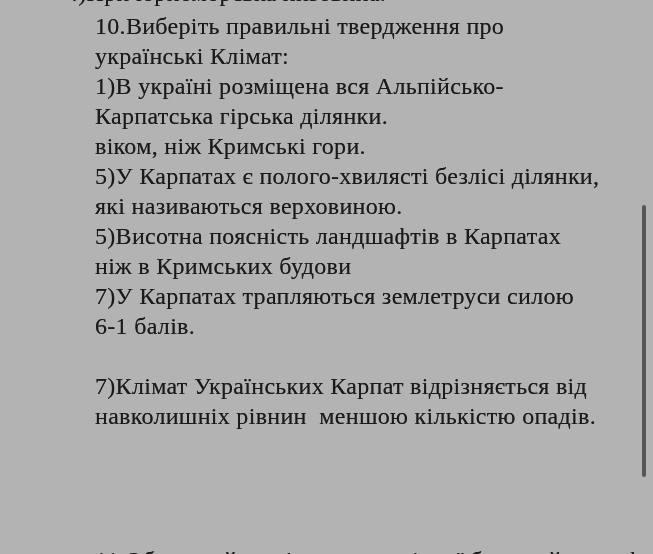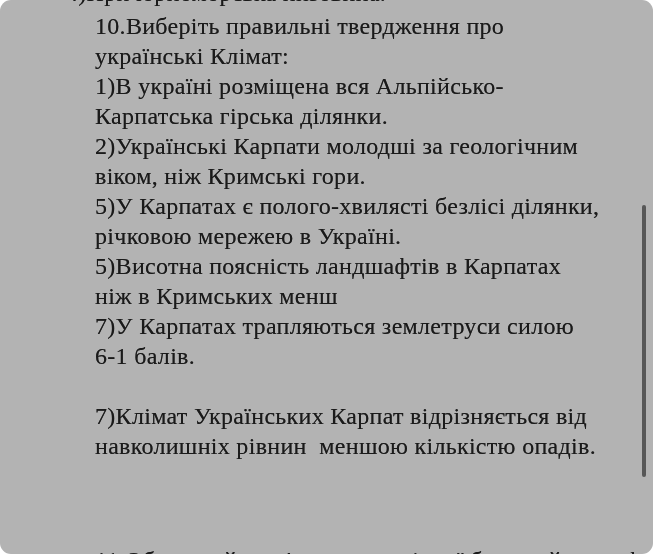--- a/index.html
+++ b/index.html
@@ -12,21 +12,20 @@
     --thumb: #575757;
   }
   .page {
     position: relative;
     width: 653px;
     height: 554px;
     background: var(--bg);
     overflow: hidden;
     font-family: "Liberation Serif", "DejaVu Serif", serif;
     color: var(--ink);
-    border-radius: 11px;
   }
   .textwrap {
     position: absolute;
     left: 95px;
     top: 11px;
     right: 20px;
     filter: blur(0.3px);
   }
   .line {
     height: 30px;
@@ -75,26 +74,25 @@
 
 <div class="page">
 
   <div class="clip-top">4)Причорноморська низовина.</div>
 
   <div class="textwrap">
     <div class="line">10.Виберіть правильні твердження про</div>
     <div class="line">українські Клімат:</div>
     <div class="line">1)В україні розміщена вся Альпійсько-</div>
     <div class="line">Карпатська гірська ділянки.</div>
-    <div class="line">2)Українські Карпати молодші за геологічним</div>
     <div class="line">віком, ніж Кримські гори.</div>
     <div class="line">5)У Карпатах є полого-хвилясті безлісі ділянки,</div>
-    <div class="line">річковою мережею в Україні.</div>
+    <div class="line">які називаються верховиною.</div>
     <div class="line">5)Висотна поясність ландшафтів в Карпатах</div>
-    <div class="line">ніж в Кримських менш</div>
+    <div class="line">ніж в Кримських будови</div>
     <div class="line">7)У Карпатах трапляються землетруси силою</div>
     <div class="line">6-1 балів.</div>
     <div class="line"></div>
     <div class="line">7)Клімат Українських Карпат відрізняється від</div>
     <div class="line">навколишніх рівнин  меншою кількістю опадів.</div>
   </div>
 
   <div class="clip-bottom">11.Обґрунтуйте зв'язок тектонічної будови й рельєфу</div>
 
   <div class="scrollbar-thumb"></div>

